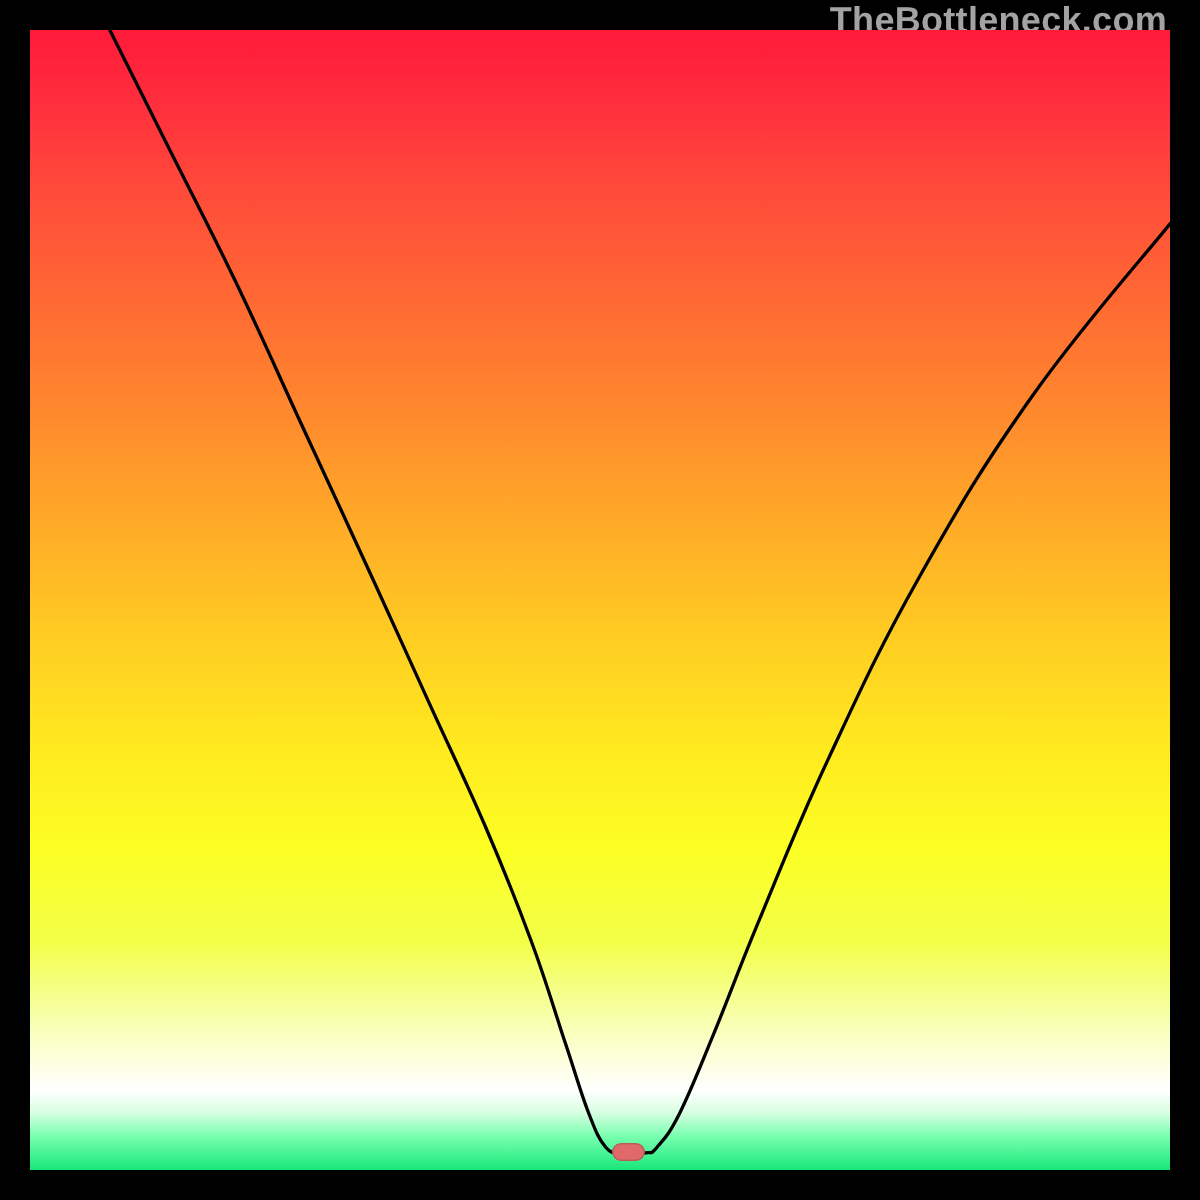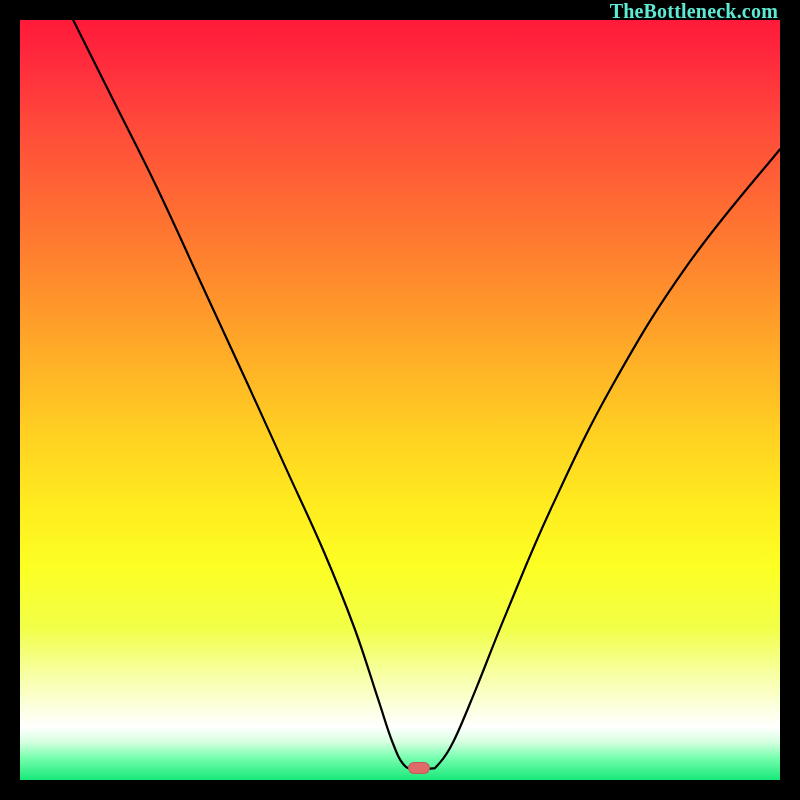--- a/index.html
+++ b/index.html
@@ -45,24 +45,24 @@
       #ffffff 93%,
       #d6ffe0 95%,
       #7affb0 97%,
       #18e87a 100%
     );
   }
   .watermark {
     position: absolute;
     top: 0;
     right: 22px;
-    font-family: Liberation Serif, serif;
-    font-size: 20px;
+    font-family: Liberation Sans, sans-serif;
+    font-size: 24px;
     font-weight: 600;
-    color: #5eead4;
+    color: #a3a3a3;
     letter-spacing: 0.2px;
     user-select: none;
   }
   svg.curve {
     position: absolute;
     left: 0; top: 0;
     width: 100%; height: 100%;
   }
   .marker {
     position: absolute;

